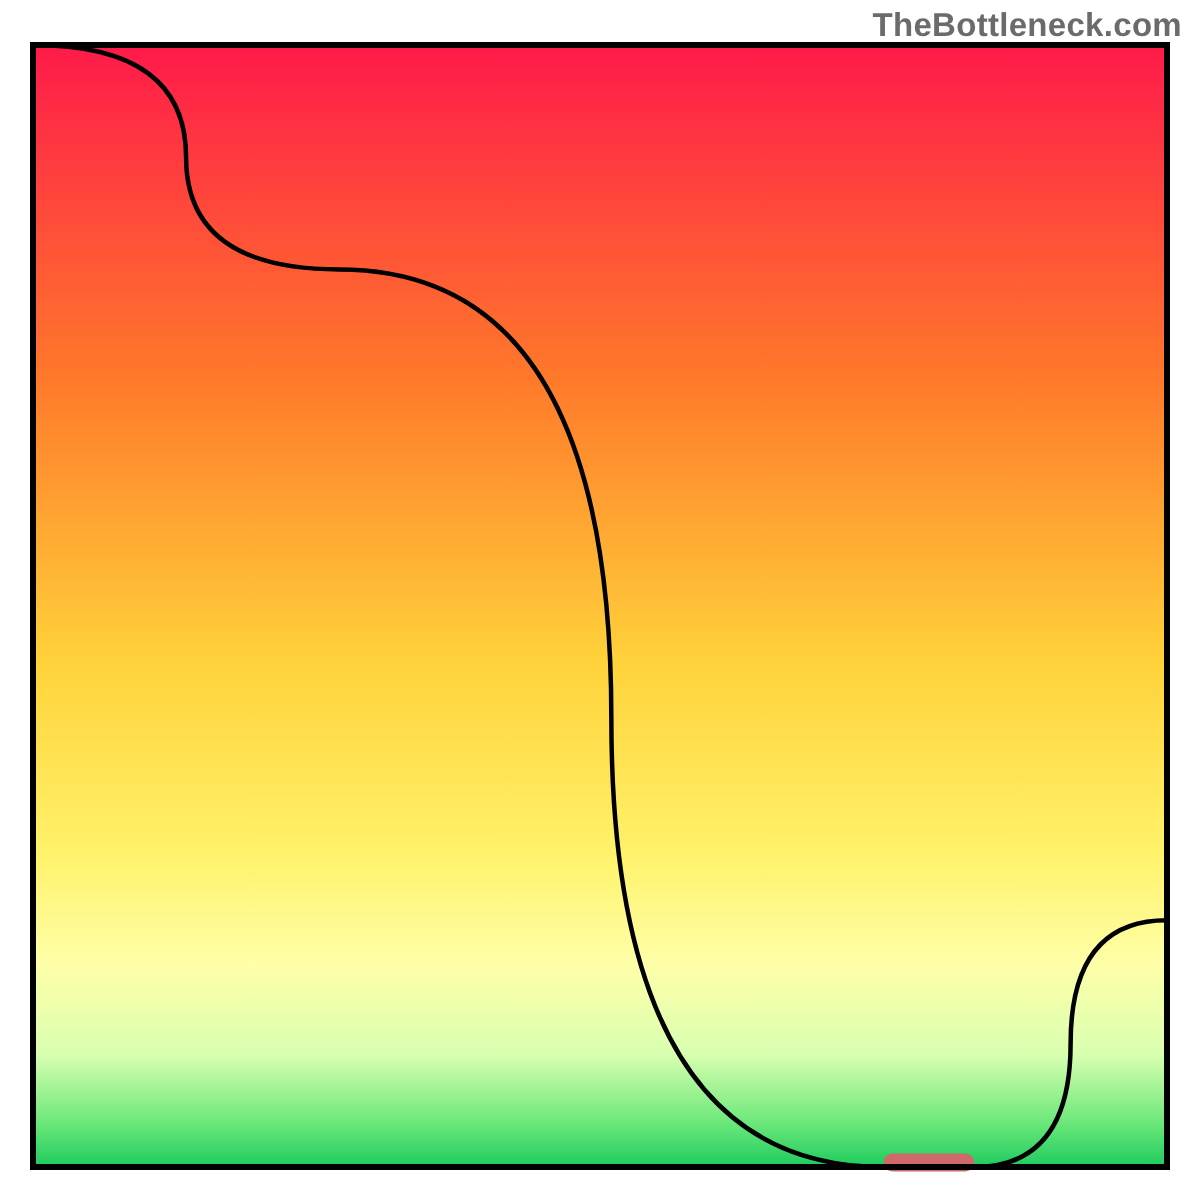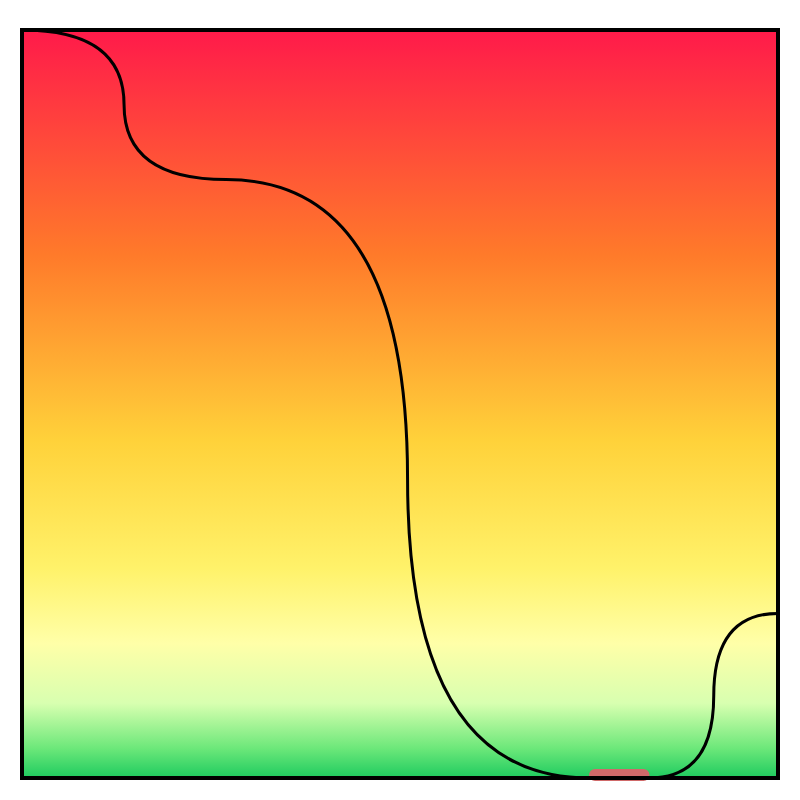--- a/index.html
+++ b/index.html
@@ -27,20 +27,21 @@
     z-index: 10;
   }
   svg {
     display: block;
   }
 </style>
 </head>
 <body>
 
 <div class="chart-container">
+  <div class="watermark">TheBottleneck.com</div>
 
   <svg width="800" height="800" viewBox="0 0 800 800">
     <defs>
       <linearGradient id="bg-grad" x1="0" y1="0" x2="0" y2="1">
           <stop offset="0%" stop-color="#ff1a4a"></stop>
           <stop offset="30%" stop-color="#ff7a2a"></stop>
           <stop offset="55%" stop-color="#ffd23a"></stop>
           <stop offset="72%" stop-color="#fff26a"></stop>
           <stop offset="82%" stop-color="#ffffa8"></stop>
           <stop offset="90%" stop-color="#d8ffb0"></stop>

